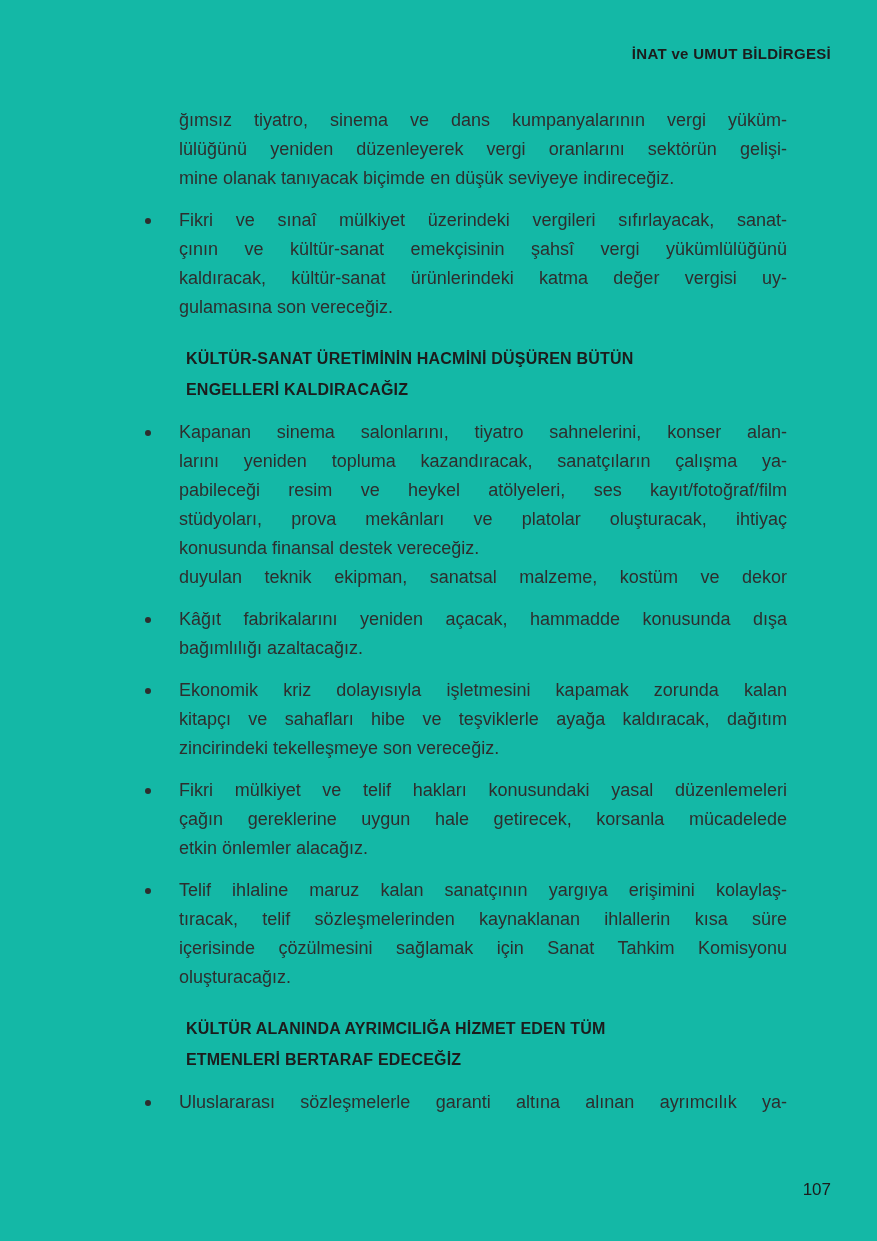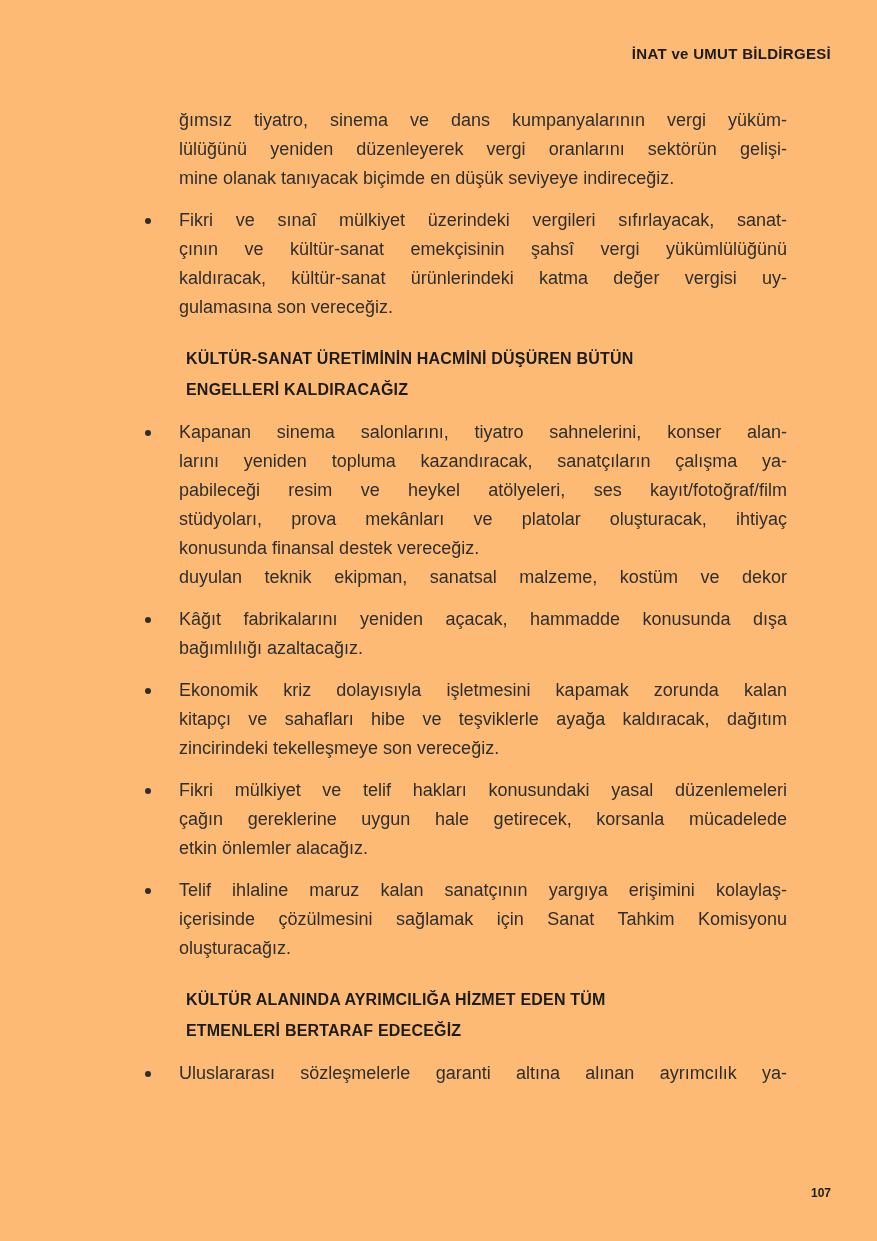--- a/index.html
+++ b/index.html
@@ -7,21 +7,21 @@
   body {
     width: 877px;
     height: 1241px;
     background: #ffffff;
     font-family: "Liberation Sans", "DejaVu Sans", sans-serif;
   }
   .page {
     position: relative;
     width: 877px;
     height: 1241px;
-    background: #fdba74;
+    background: #14b8a6;
     color: #2e2e2e;
     overflow: hidden;
   }
   .running-header {
     position: absolute;
     top: 45px;
     right: 46px;
     font-size: 15px;
     font-weight: 700;
     letter-spacing: 0.3px;
@@ -53,22 +53,22 @@
     top: 12px;
     width: 6px;
     height: 6px;
     border-radius: 50%;
     background: #2e2e2e;
   }
   .page-number {
     position: absolute;
     right: 46px;
     bottom: 41px;
-    font-size: 12px;
-    font-weight: 700;
+    font-size: 17px;
+    font-weight: 400;
     color: #1c1c1c;
   }
 </style>
 </head>
 <body>
 
 <div class="page">
   <div class="running-header">İNAT ve UMUT BİLDİRGESİ</div>
 
   <div class="content">
@@ -125,20 +125,21 @@
         <div class="text">
           <div class="line j">Fikri mülkiyet ve telif hakları konusundaki yasal düzenlemeleri</div>
           <div class="line j">çağın gereklerine uygun hale getirecek, korsanla mücadelede</div>
           <div class="line">etkin önlemler alacağız.</div>
         </div>
       </div>
       <div class="block bullet">
         <span class="marker"></span>
         <div class="text">
           <div class="line j">Telif ihlaline maruz kalan sanatçının yargıya erişimini kolaylaş-</div>
+          <div class="line j">tıracak, telif sözleşmelerinden kaynaklanan ihlallerin kısa süre</div>
           <div class="line j">içerisinde çözülmesini sağlamak için Sanat Tahkim Komisyonu</div>
           <div class="line">oluşturacağız.</div>
         </div>
       </div>
       <div class="block heading">
         <div class="text">
           <div class="line">KÜLTÜR ALANINDA AYRIMCILIĞA HİZMET EDEN TÜM</div>
           <div class="line">ETMENLERİ BERTARAF EDECEĞİZ</div>
         </div>
       </div>

